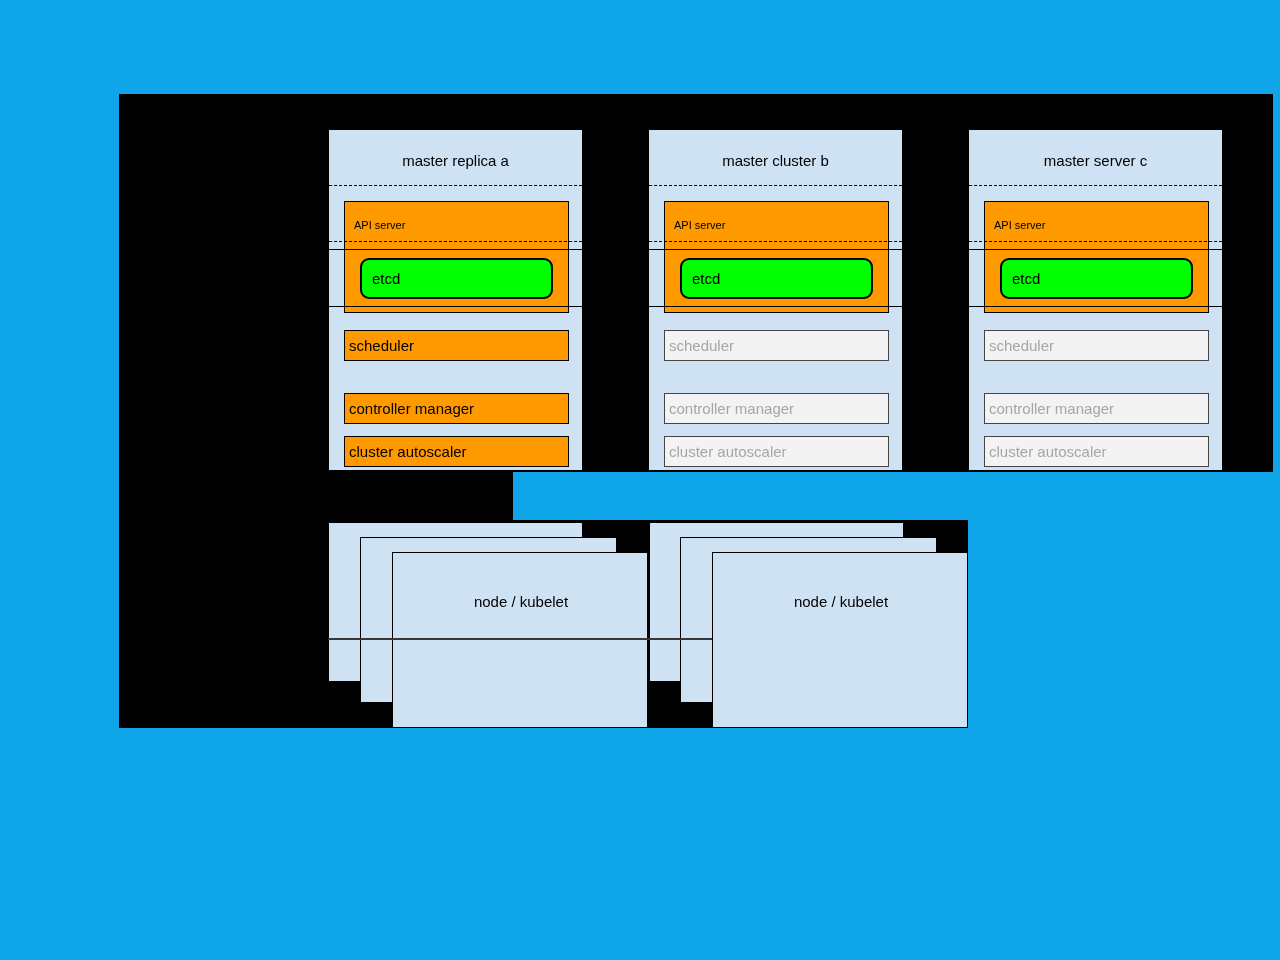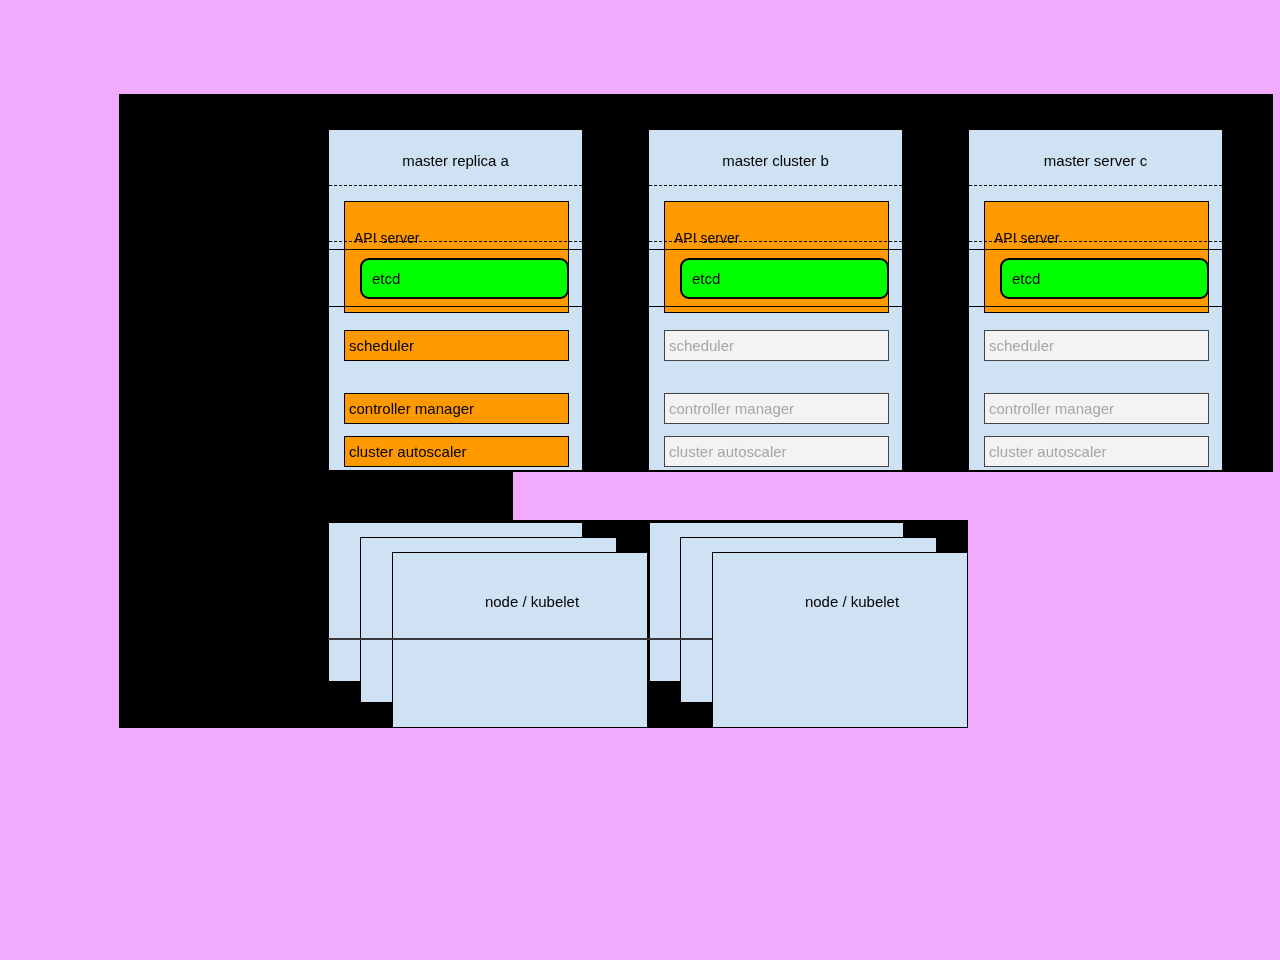--- a/index.html
+++ b/index.html
@@ -1,51 +1,51 @@
 <!DOCTYPE html>
 <html><head>
 <meta charset="utf-8">
 <style>
   html,body{margin:0;padding:0;background:#fff;}
-  .canvas{position:relative;width:1280px;height:960px;background:#f0abfc;overflow:hidden;
+  .canvas{position:relative;width:1280px;height:960px;background:#0ea5e9;overflow:hidden;
           font-family:"Liberation Sans", sans-serif;color:#000;}
   .black{position:absolute;background:#000;}
   .blackA{left:119px;top:94px;width:1154px;height:378px;}
   .blackB{left:119px;top:472px;width:394px;height:48px;}
   .blackC{left:119px;top:520px;width:849px;height:208px;}
 
   
   .panel{position:absolute;top:129px;width:255px;height:342px;background:#cfe2f3;border:1px solid #000;box-sizing:border-box;}
   .panel.pa{left:328px;} .panel.pb{left:648px;} .panel.pc{left:968px;}
   .panel-title{position:absolute;left:0;top:0;width:100%;height:55px;line-height:62px;text-align:center;font-size:15px;}
   .hline{position:absolute;left:0;width:100%;height:0;}
   .dashed{border-top:1px dashed #000;}
   .solid{border-top:1px solid #000;}
   .dash1{top:55px;} .dash2{top:111px;z-index:3;} .solidA{top:119px;z-index:3;} .solidB{top:176px;z-index:3;}
   .api-box{position:absolute;left:15px;top:71px;width:225px;height:112px;background:#ff9900;border:1px solid #000;box-sizing:border-box;z-index:2;}
-  .api-label{position:absolute;left:9px;top:8px;width:200px;height:30px;line-height:30px;font-size:14px;margin-top:13px;}
-  .etcd-box{position:absolute;left:31px;top:128px;width:209px;height:41px;background:#00ff00;border:2px solid #000;
+  .api-label{position:absolute;left:9px;top:8px;width:200px;height:30px;line-height:30px;font-size:11px;}
+  .etcd-box{position:absolute;left:31px;top:128px;width:193px;height:41px;background:#00ff00;border:2px solid #000;
             border-radius:9px;box-sizing:border-box;z-index:4;}
   .etcd-label{position:absolute;left:10px;top:0;height:37px;line-height:37px;font-size:15px;}
   .small-box{position:absolute;left:15px;width:225px;height:31px;background:#ff9900;border:1px solid #000;
              box-sizing:border-box;font-size:15px;}
   .small-box span{display:block;padding-left:4px;line-height:29px;white-space:nowrap;overflow:hidden;}
   .sb1{top:200px;} .sb2{top:263px;} .sb3{top:306px;}
   .panel.inactive .small-box{background:#f3f3f3;border:1px solid #444;color:#a6a6a6;}
 
   
   .nodebox{position:absolute;background:#cfe2f3;border:1px solid #000;box-sizing:border-box;}
   .s1-back {left:328px;top:522px;width:255px;height:160px;z-index:1;}
   .s1-mid  {left:360px;top:537px;width:257px;height:166px;z-index:2;}
   .s1-front{left:392px;top:552px;width:256px;height:176px;z-index:3;}
   .s2-back {left:649px;top:522px;width:255px;height:160px;z-index:4;}
   .s2-mid  {left:680px;top:537px;width:257px;height:166px;z-index:5;}
   .s2-front{left:712px;top:552px;width:256px;height:176px;z-index:7;}
   .connector{position:absolute;left:328px;top:638px;width:384px;height:2px;background:#383838;z-index:6;}
-  .node-label{position:absolute;left:12px;top:40px;width:100%;text-align:center;font-size:15px;}
+  .node-label{position:absolute;left:1px;top:40px;width:100%;text-align:center;font-size:15px;}
 </style>
 </head>
 <body>
 
 <div class="canvas">
 
   <div class="black blackA"></div>
   <div class="black blackB"></div>
   <div class="black blackC"></div>
 

